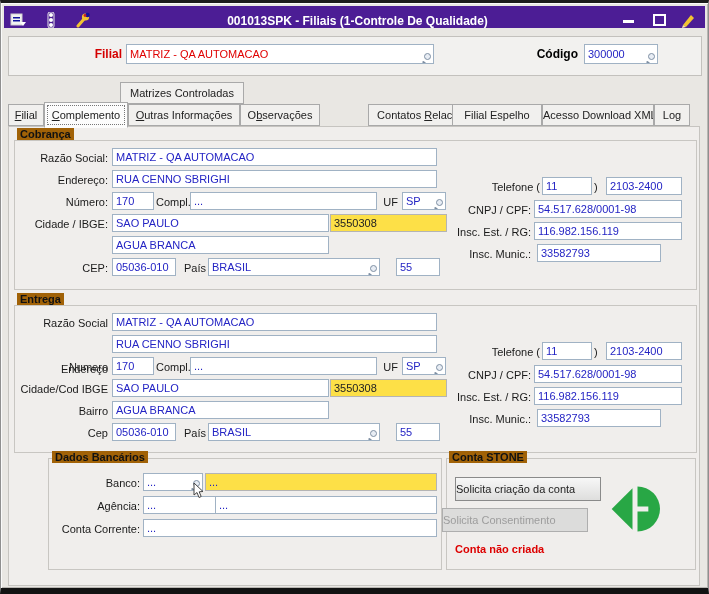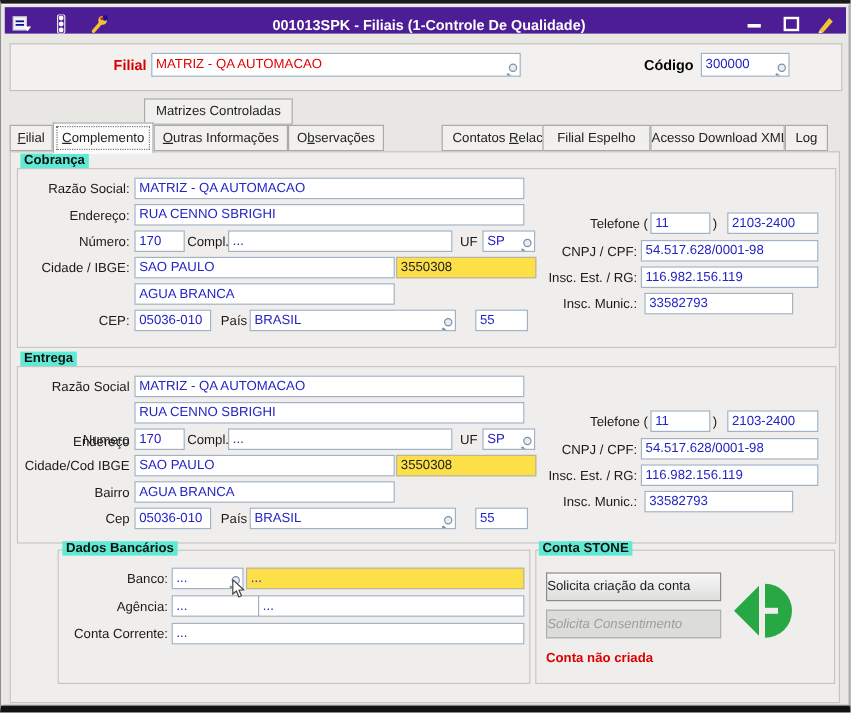--- a/index.html
+++ b/index.html
@@ -39,21 +39,21 @@
   .tab{position:absolute;height:22px;background:#f1f0ee;border:1px solid #a9a9a9;
        font-size:11px;color:#222;text-align:center;line-height:21px;box-sizing:border-box;
        white-space:nowrap;overflow:hidden;cursor:default;}
   .tab.active{top:102px;height:26px;background:#fcfcfc;z-index:5;
               outline:1px dotted #777;outline-offset:-4px;border-bottom:1px solid #fcfcfc;}
   
   .content-panel{position:absolute;left:8px;top:126px;width:692px;height:460px;
                  background:#f0eeec;border:1px solid #c6c4c0;box-sizing:border-box;z-index:1;}
   
   .gb{position:absolute;border:1px solid #c8c6c2;z-index:2;}
-  .gb-title{position:absolute;font-size:11px;font-weight:bold;color:#111;background:#5eead4;
+  .gb-title{position:absolute;font-size:11px;font-weight:bold;color:#111;background:#a16207;
             padding:0 3px;white-space:nowrap;z-index:3;text-align:center;}
   .fld{z-index:4;}
   
   .vtab{position:absolute;left:16px;width:25px;border:1px solid #b5b3af;background:#e6e4e1;
         display:flex;align-items:center;justify-content:center;box-sizing:border-box;cursor:default;}
   .vtab span{writing-mode:vertical-rl;transform:rotate(180deg);font-size:11px;color:#333;}
   .vtab.active{background:#fbfafa;}
   .vtab-indicator{position:absolute;left:14px;top:577px;width:31px;height:3px;background:#141414;}
   
   .btn{position:absolute;background:linear-gradient(#f7f7f7,#dededd);border:1px solid #8a8a8a;
@@ -238,21 +238,21 @@
   <div class="inp fld" style="left:143px;top:519px;width:294px;"><span>...</span></div>
 
   <svg style="position:absolute;left:193px;top:483px;z-index:9;" width="12" height="16" viewBox="0 0 12 16">
     <polygon points="1,0 1,12 4,9.5 6,14.5 8.2,13.5 6.2,8.8 10,8.5" fill="#ffffff" stroke="#444" stroke-width="1"></polygon>
   </svg>
 
   <div class="gb" style="left:446px;top:458px;width:248px;height:110px;"></div>
   <span class="gb-title" style="left:449px;top:451px;">Conta STONE</span>
 
   <div class="btn fld" style="left:455px;top:477px;width:146px;height:24px;">Solicita criação da conta</div>
-  <div class="btn disabled fld" style="left:455px;top:508px;width:146px;height:24px;font-style:italic;">Solicita Consentimento</div>
+  <div class="btn disabled fld" style="left:442px;top:508px;width:146px;height:24px;">Solicita Consentimento</div>
   <span class="status-red" style="left:455px;top:543px;">Conta não criada</span>
 
   <svg style="position:absolute;left:609px;top:484px;z-index:4;" width="52" height="50" viewBox="0 0 60 60">
     <path d="M27,5 L27,55 L2,30 Z" fill="#28a745"></path>
     <path d="M33,3 A27,27 0 0 1 33,57 Z" fill="#28a745"></path>
     <rect x="31" y="27" width="15" height="6" fill="#f0eeec"></rect>
   </svg>
 </div>
 
 </body></html>

